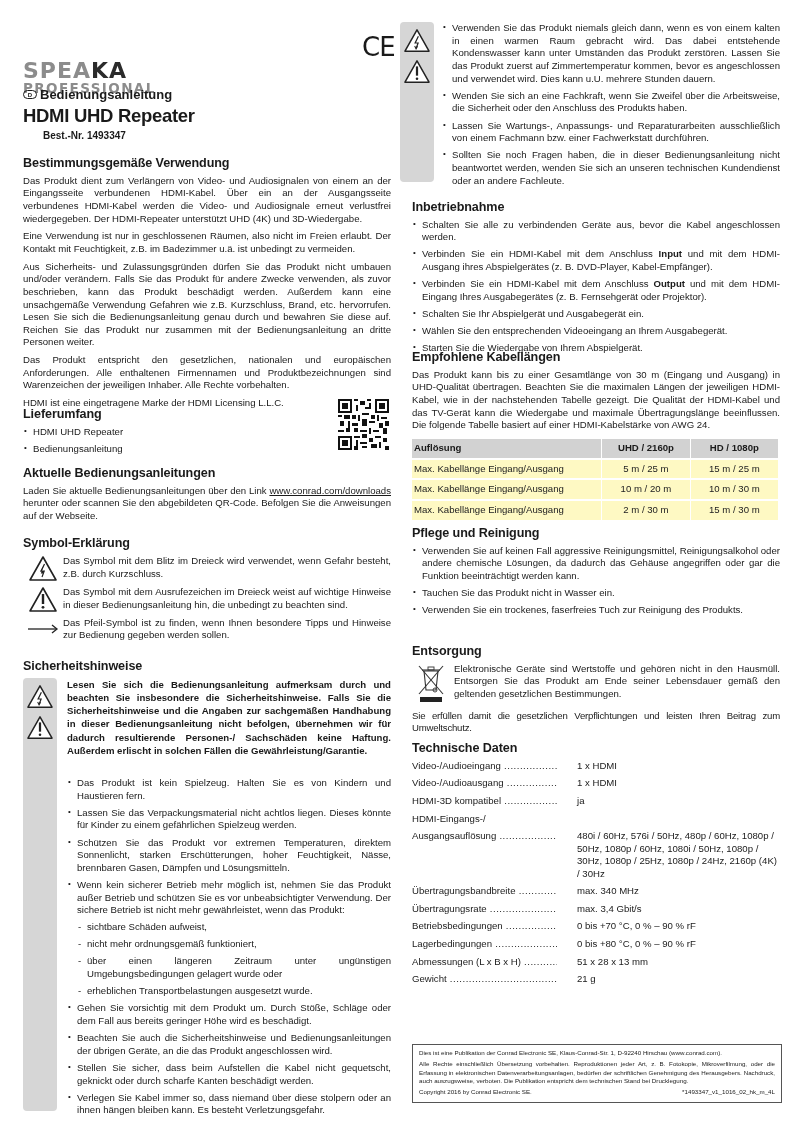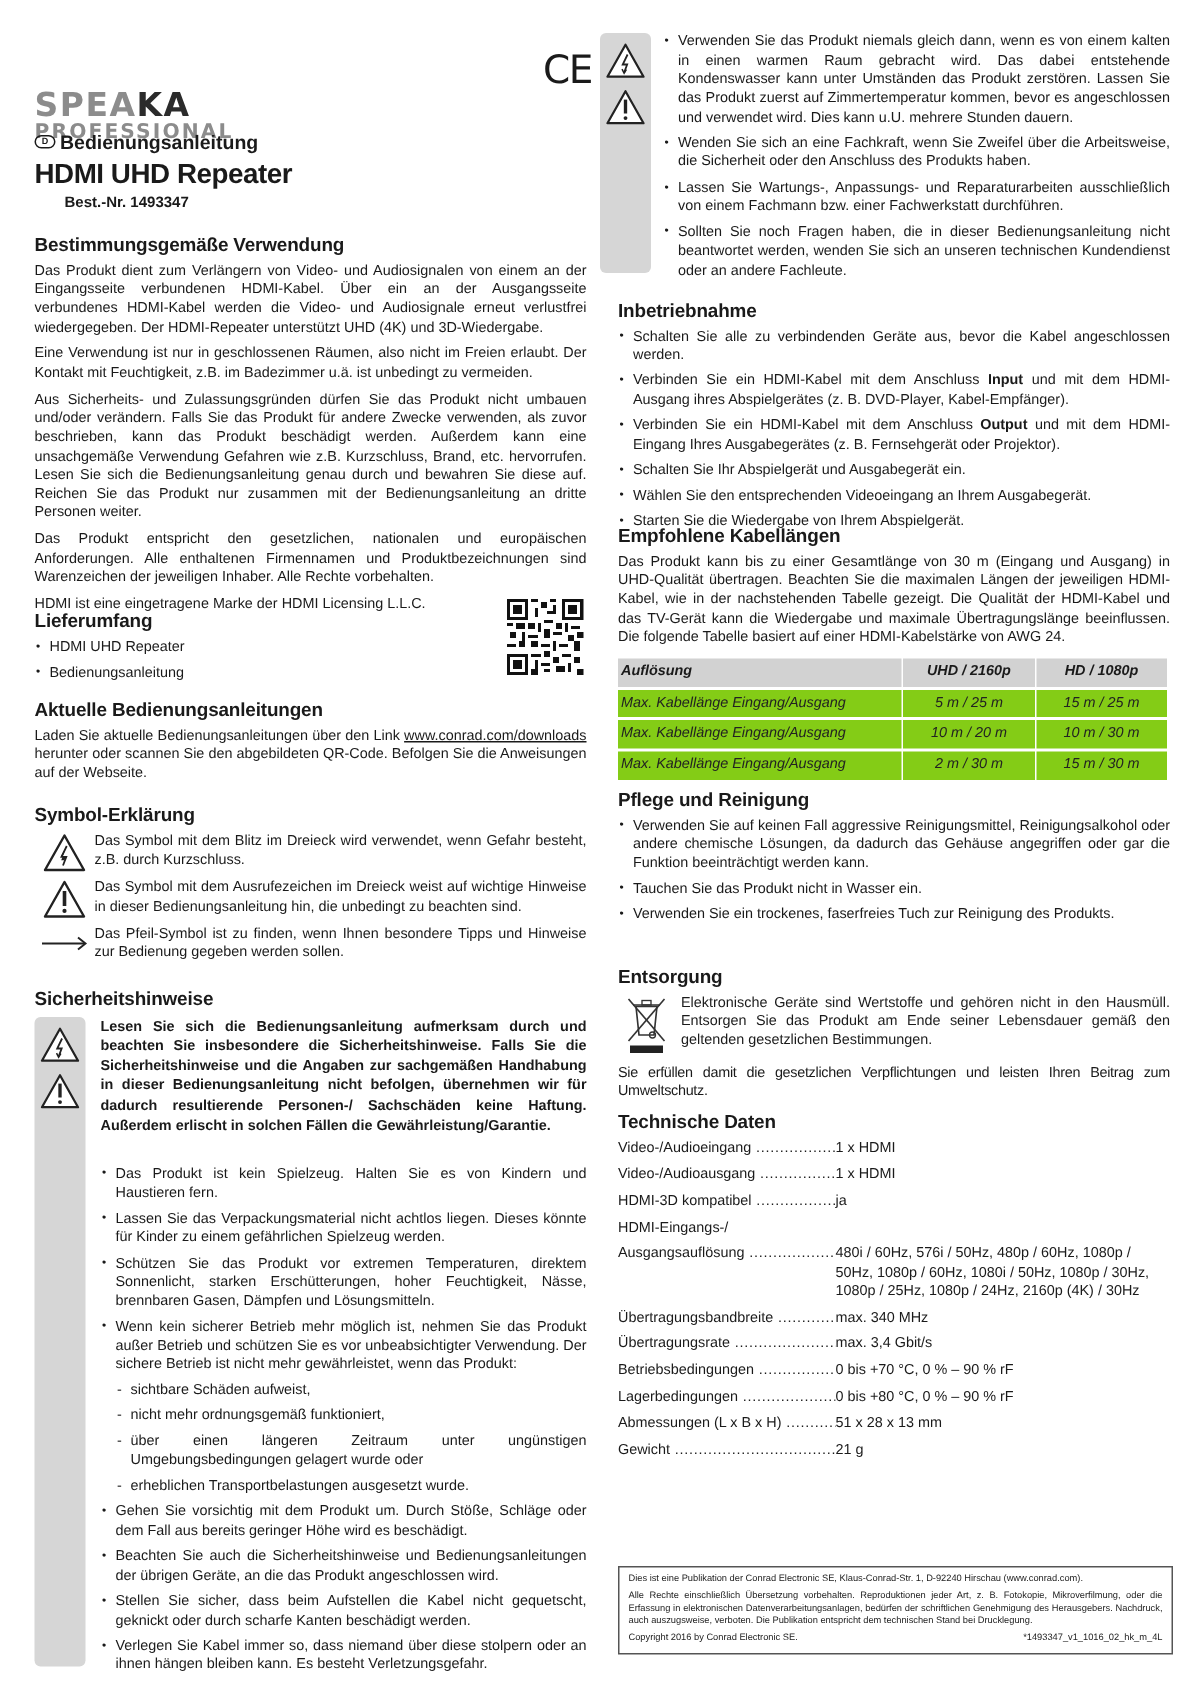--- a/index.html
+++ b/index.html
@@ -42,29 +42,29 @@
 
   .sym-row { display: flex; align-items: center; margin-bottom: 4px; }
   .sym-icon { width: 40px; flex: 0 0 40px; display: flex; justify-content: center; }
   .sym-text { flex: 1; text-align: justify; }
 
   .warn-box { display: flex; }
   .warn-bar { width: 34px; flex: 0 0 34px; background: #d6d6d6; border-radius: 4px; display: flex; flex-direction: column; align-items: center; padding-top: 6px; gap: 6px; }
   .warn-body { flex: 1; padding-left: 10px; }
   .warn-lead { font-weight: bold; text-align: justify; margin-bottom: 20px; line-height: 1.38; }
 
-  table.cab { width: 368px; border-collapse: separate; border-spacing: 1px 2px; margin-left: -1px; font-style: italic; }
+  table.cab { width: 368px; border-collapse: separate; border-spacing: 1px 2px; margin-left: -1px; }
   table.cab th { background: #d2d2d2; font-weight: bold; padding: 3px 2px; text-align: center; height: 17px; }
   table.cab th:first-child { text-align: left; }
-  table.cab td { background: #84cc16; padding: 3px 2px; text-align: center; height: 17px; color: #222; }
+  table.cab td { background: #fef9c3; padding: 3px 2px; text-align: center; height: 17px; color: #222; }
   table.cab td:first-child { text-align: left; }
 
   .qr { position: absolute; left: 338px; top: 399px; width: 51px; height: 51px; }
 
-  .spec-row { display: flex; margin-bottom: 5px; }
+  .spec-row { display: flex; margin-bottom: 5px; gap: 20px; }
   .spec-label { width: 145px; flex: 0 0 145px; overflow: hidden; white-space: nowrap; }
   .spec-label::after { content: " ......................................................................."; letter-spacing: 0.5px; }
   .spec-val { flex: 1; }
 
   .imprint { position: absolute; left: 412px; top: 1044px; width: 370px; border: 1px solid #555; padding: 4px 6px 5px 6px; font-size: 6.2px; line-height: 1.35; color: #222; }
   .imprint p { margin-bottom: 3px; }
   .imprint .last { display: flex; justify-content: space-between; }
 
   .weee { width: 38px; flex: 0 0 38px; display: flex; flex-direction: column; align-items: center; }
   u { text-decoration: underline; }

